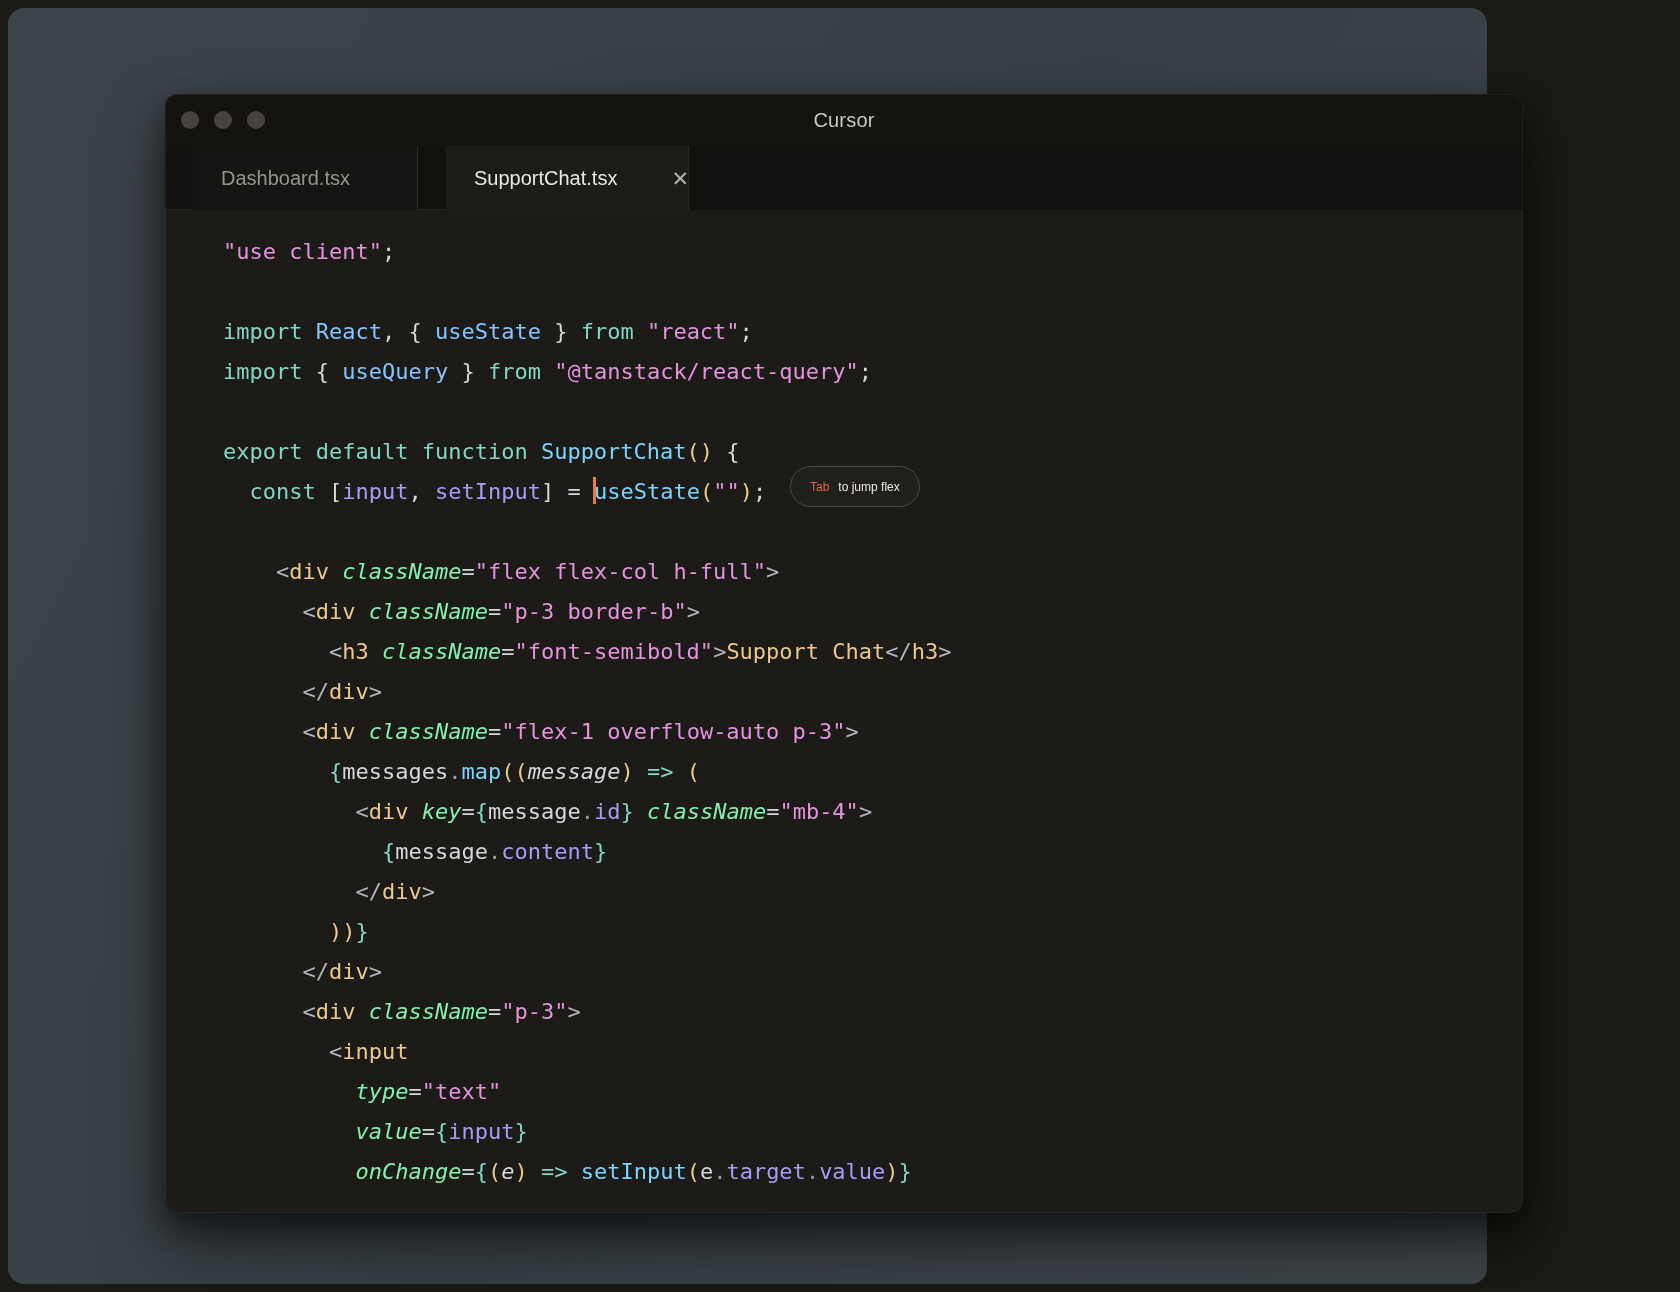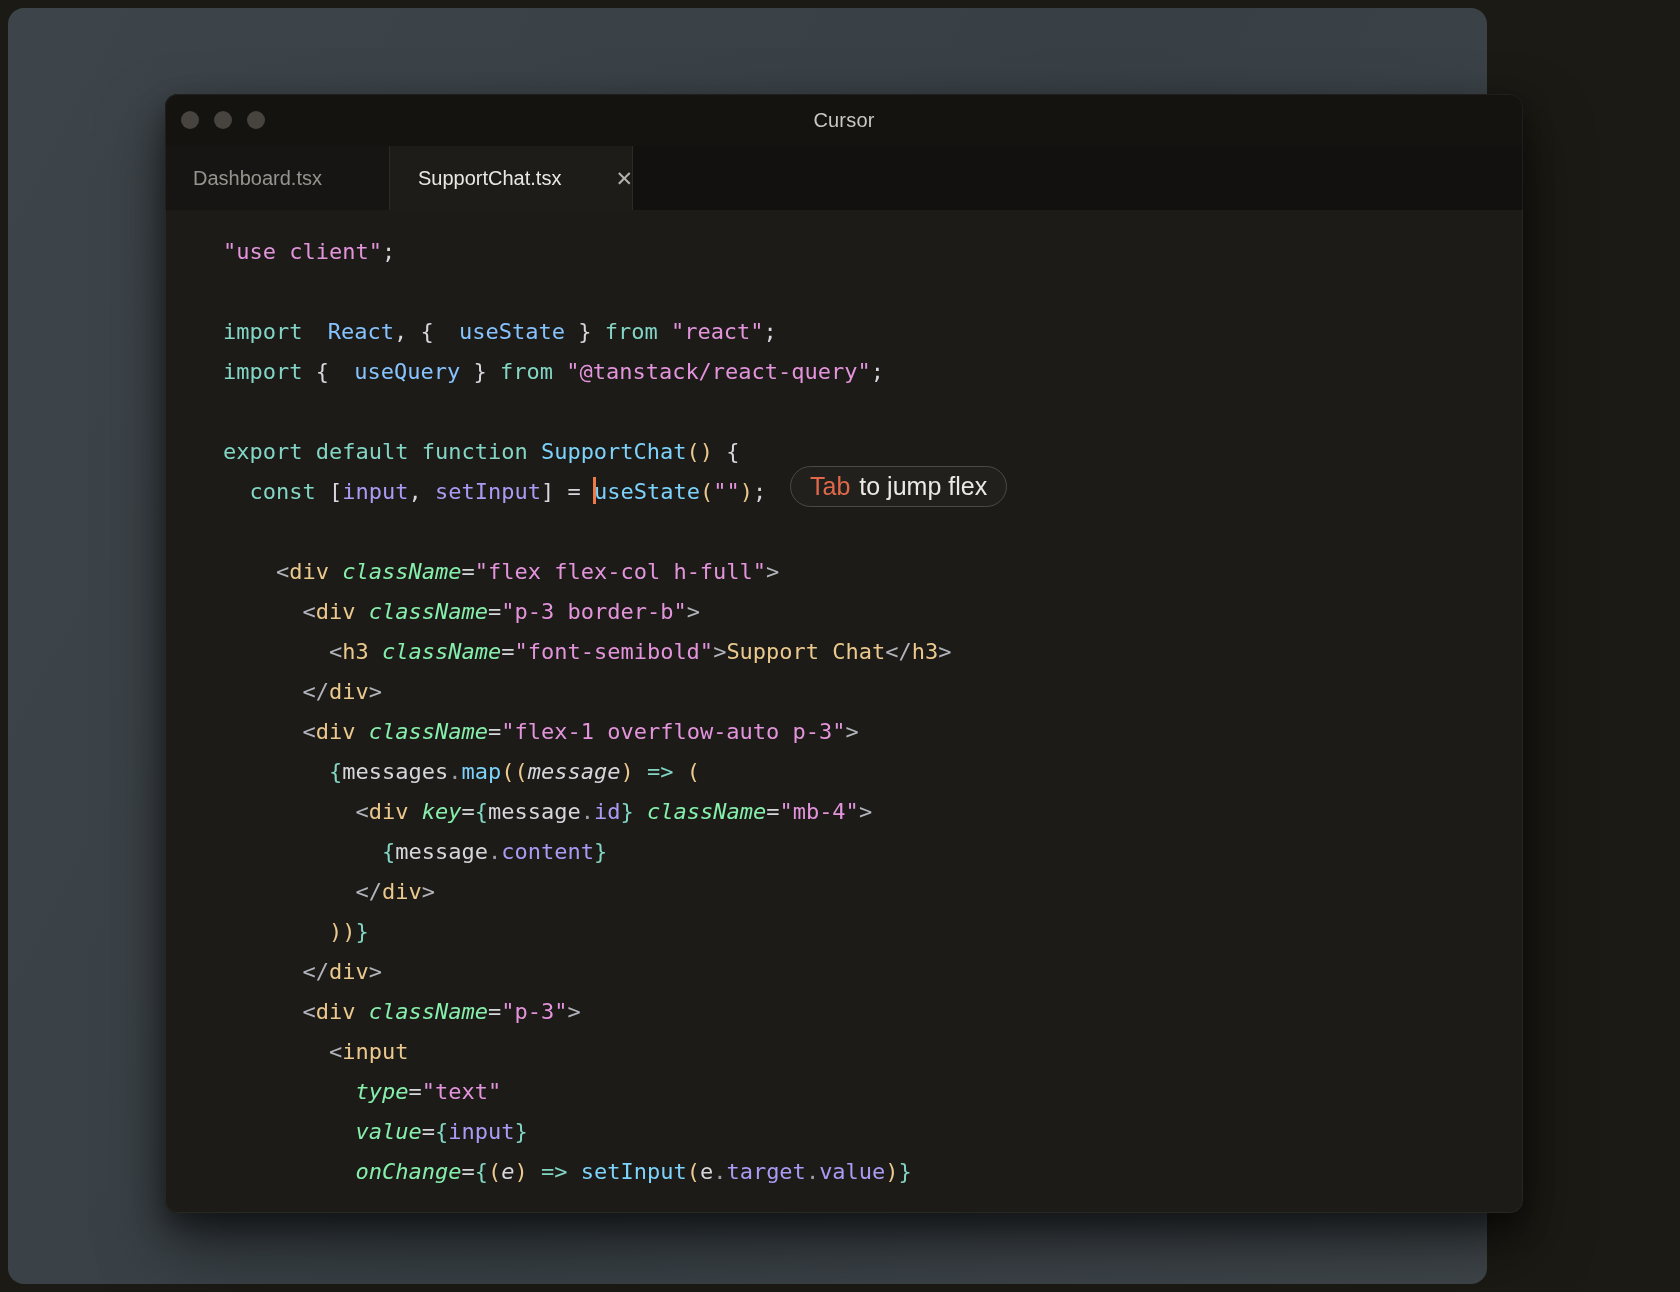--- a/index.html
+++ b/index.html
@@ -12,50 +12,50 @@
   .window-border{position:absolute;left:0;top:0;right:0;bottom:0;border-radius:13px;
     border:1px solid rgba(255,255,255,.055);pointer-events:none;z-index:9;}
   
   .titlebar{position:relative;height:52px;background:#141310;display:flex;align-items:center;}
   .lights{position:absolute;left:16px;top:0;height:52px;display:flex;align-items:center;gap:15px;}
   .light{width:18px;height:18px;border-radius:50%;background:#474440;display:inline-block;}
   .title{width:100%;text-align:center;color:#c9c7c3;font-size:20px;letter-spacing:.2px;}
   
   .tabbar{height:64px;background:#121110;display:flex;box-shadow:inset 0 -1px 0 #25241f;}
   .tab{width:225px;background:#161513;display:flex;align-items:center;padding-left:28px;
-    border-right:1px solid #2b2a25;color:#96948f;font-size:20px;cursor:default;box-sizing:border-box;}
+    border-right:1px solid #2b2a25;color:#96948f;font-size:20px;cursor:default;box-sizing:border-box;margin-left:28px;}
   .tab.active{width:243px;background:#1d1c18;color:#eae8e4;position:relative;gap:32px;}
   .tab.active::after{content:'';position:absolute;left:0;right:0;bottom:-1px;height:2px;background:#1d1c18;}
   .tab-close{margin-left:22px;color:#b3b1ac;font-size:21px;line-height:1;}
   .tab-filler{flex:1;background:#121110;}
   
   .editor{position:relative;height:1003px;background:#1c1b17;overflow:hidden;}
   .code{padding:22px 0 0 58px;font-family:"DejaVu Sans Mono",monospace;font-size:22px;
     line-height:40px;color:#d6d6dd;}
   .code-line{white-space:pre;min-height:40px;}
   .tok-kw{color:#83d6c5;}
   .tok-fn{color:#7dd3fc;margin-top:28px;}
   .tok-str{color:#e394dc;}
   .tok-tag{color:#ebc88d;}
   .tok-txt{color:#ebc88d;margin-top:28px;}
   .tok-attr{color:#86efac;font-style:italic;margin-top:20px;}
   .tok-par{color:#d6d6dd;font-style:italic;}
-  .tok-blu{color:#87c3ff;margin-left:12px;}
+  .tok-blu{color:#87c3ff;}
   .tok-var{color:#aa9bf5;}
   .tok-pun{color:#d6d6dd;}
   .tok-ang{color:#b2b5bc;}
   .tok-dot{color:#9a9da5;}
   .tok-brk{color:#ebc88d;}
   .tok-tbr{color:#83d6c5;}
   .caret{display:inline-block;width:0;border-left:3px solid #ee7b47;height:27px;
     vertical-align:-5px;margin:0 -2px 0 -1px;}
   
   .pill{position:absolute;left:625px;top:256px;height:41px;border-radius:21px;
     border:1.5px solid #4b4a44;background:#21201c;display:flex;align-items:center;
-    padding:0 19px;font-size:25px;gap:9px;box-sizing:border-box;text-align:center;}
+    padding:0 19px;font-size:12px;gap:9px;box-sizing:border-box;text-align:center;}
   .pill-key{color:#e0684a;}
   .pill-text{color:#ece9e5;}
 </style>
 </head>
 <body>
 
 <div class="stage">
   <div class="backdrop"></div>
 
   <div class="window">

